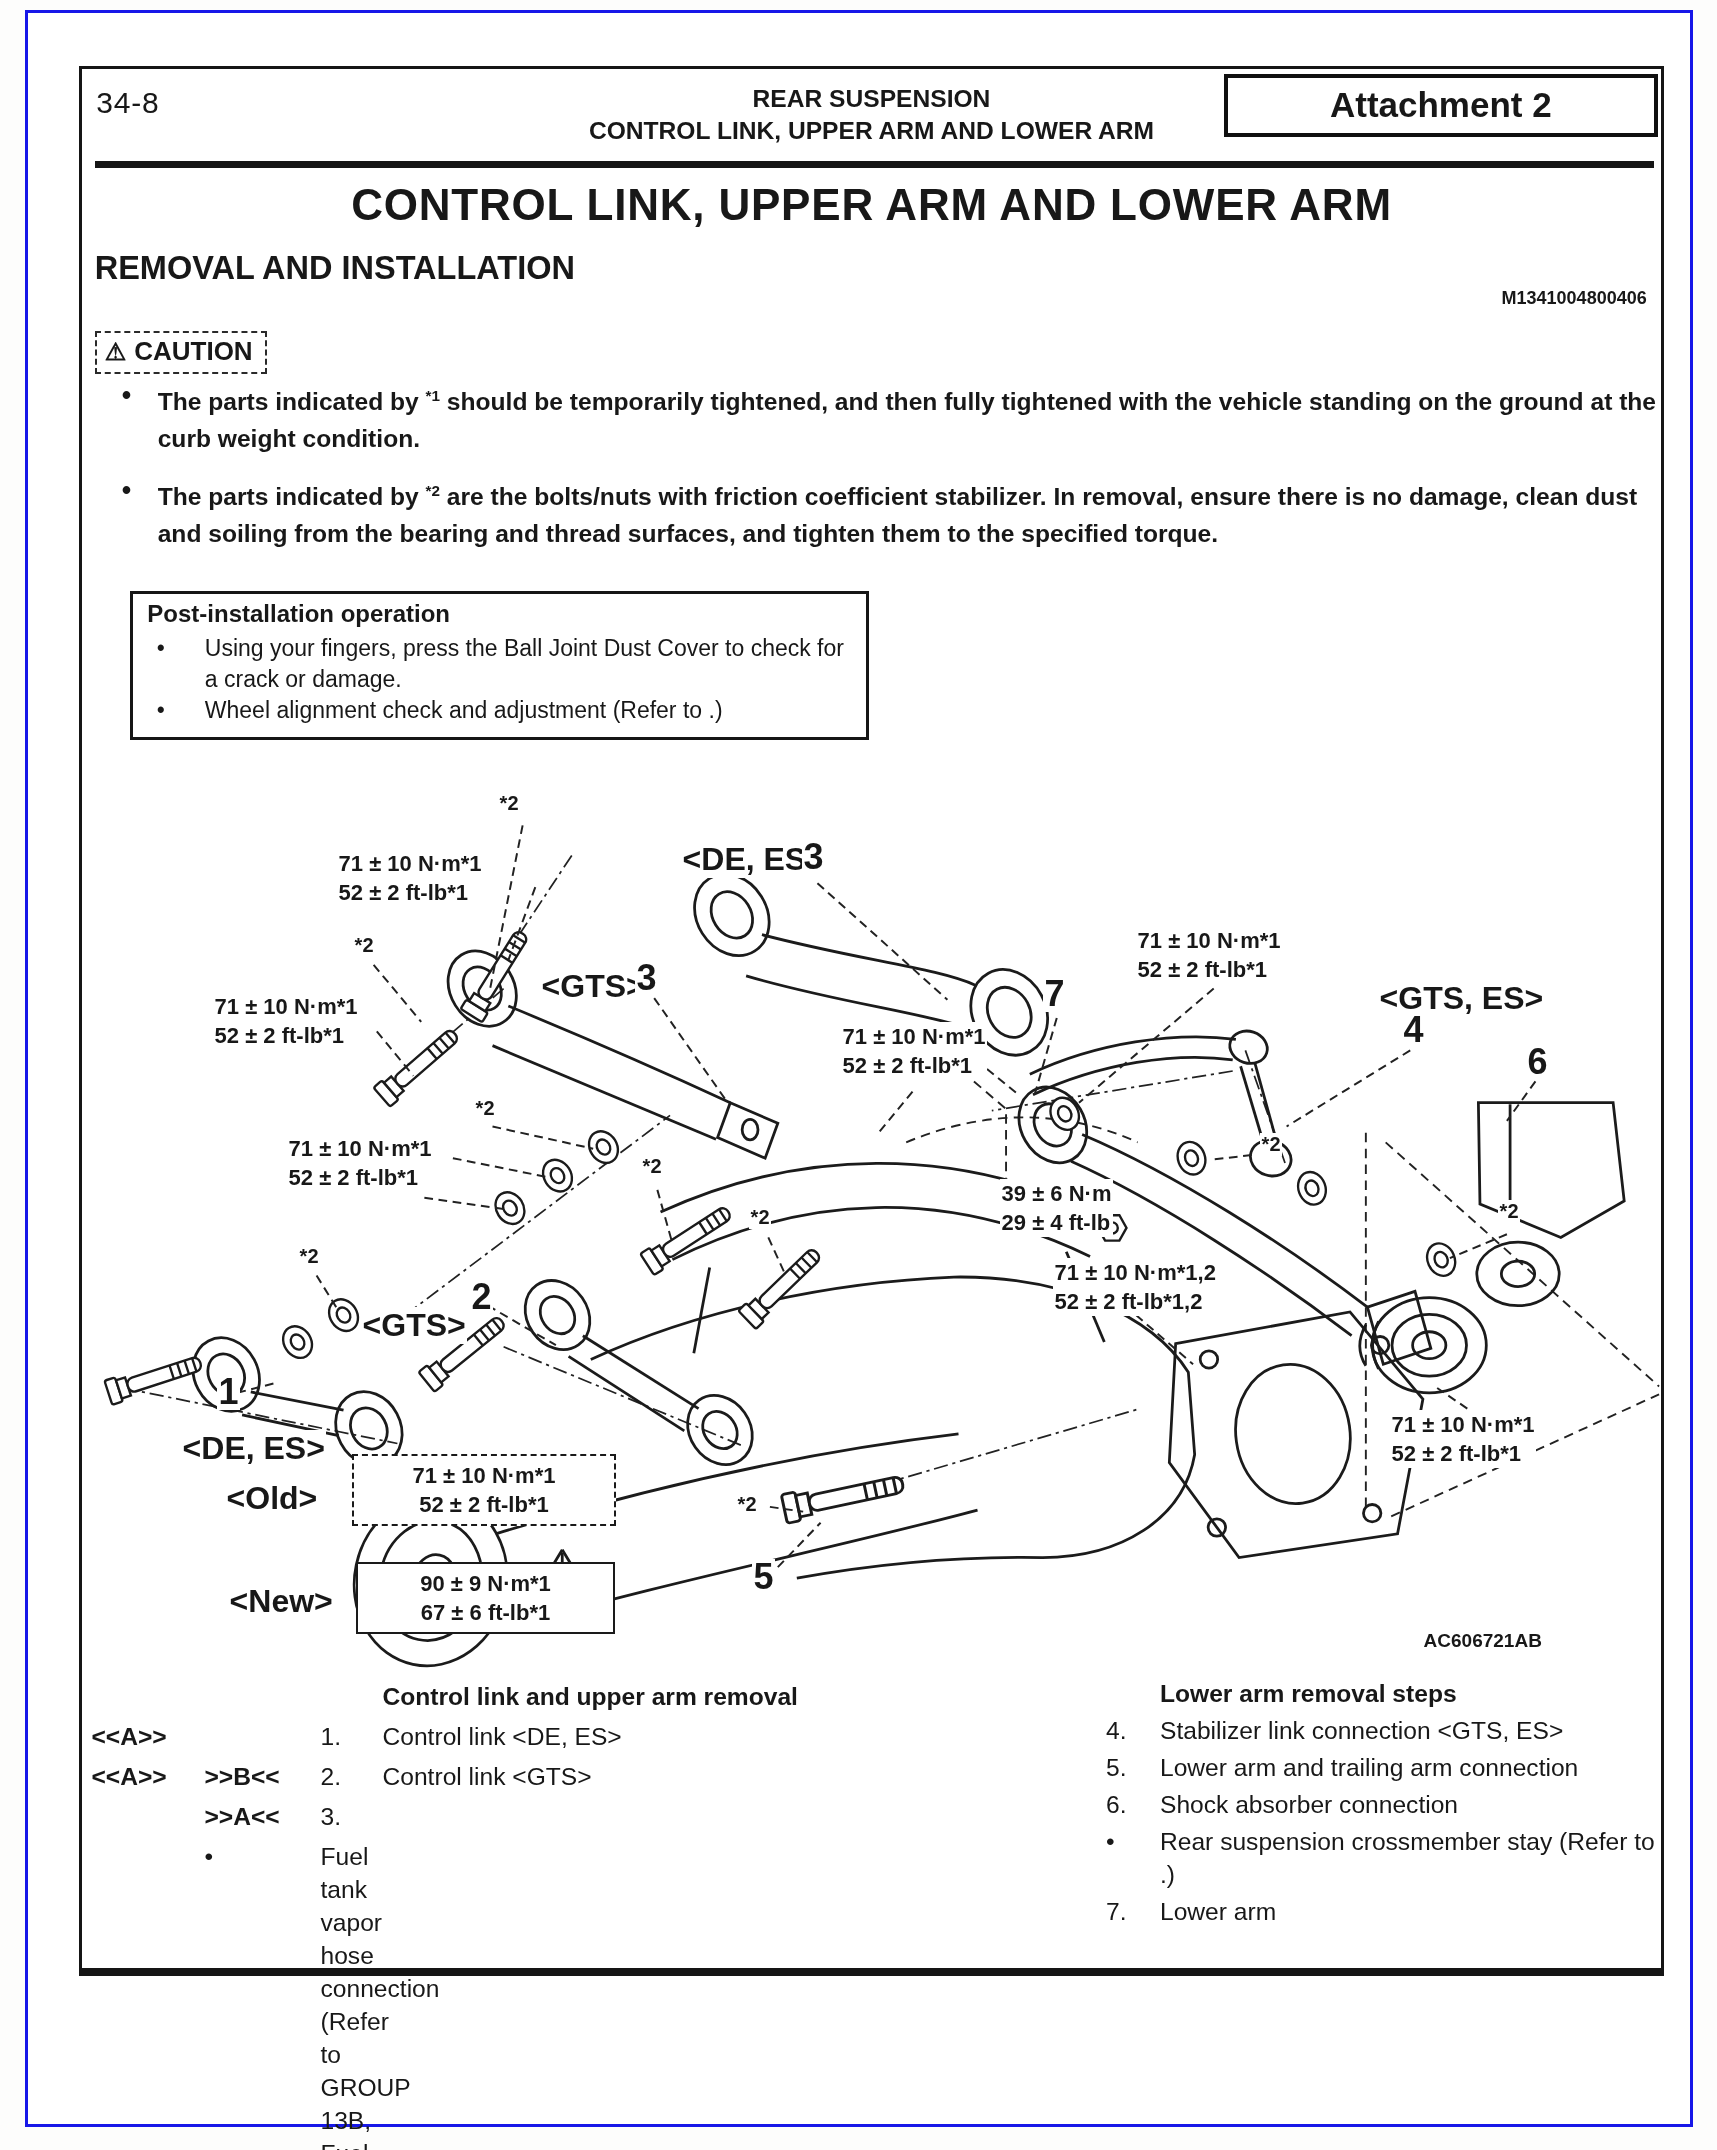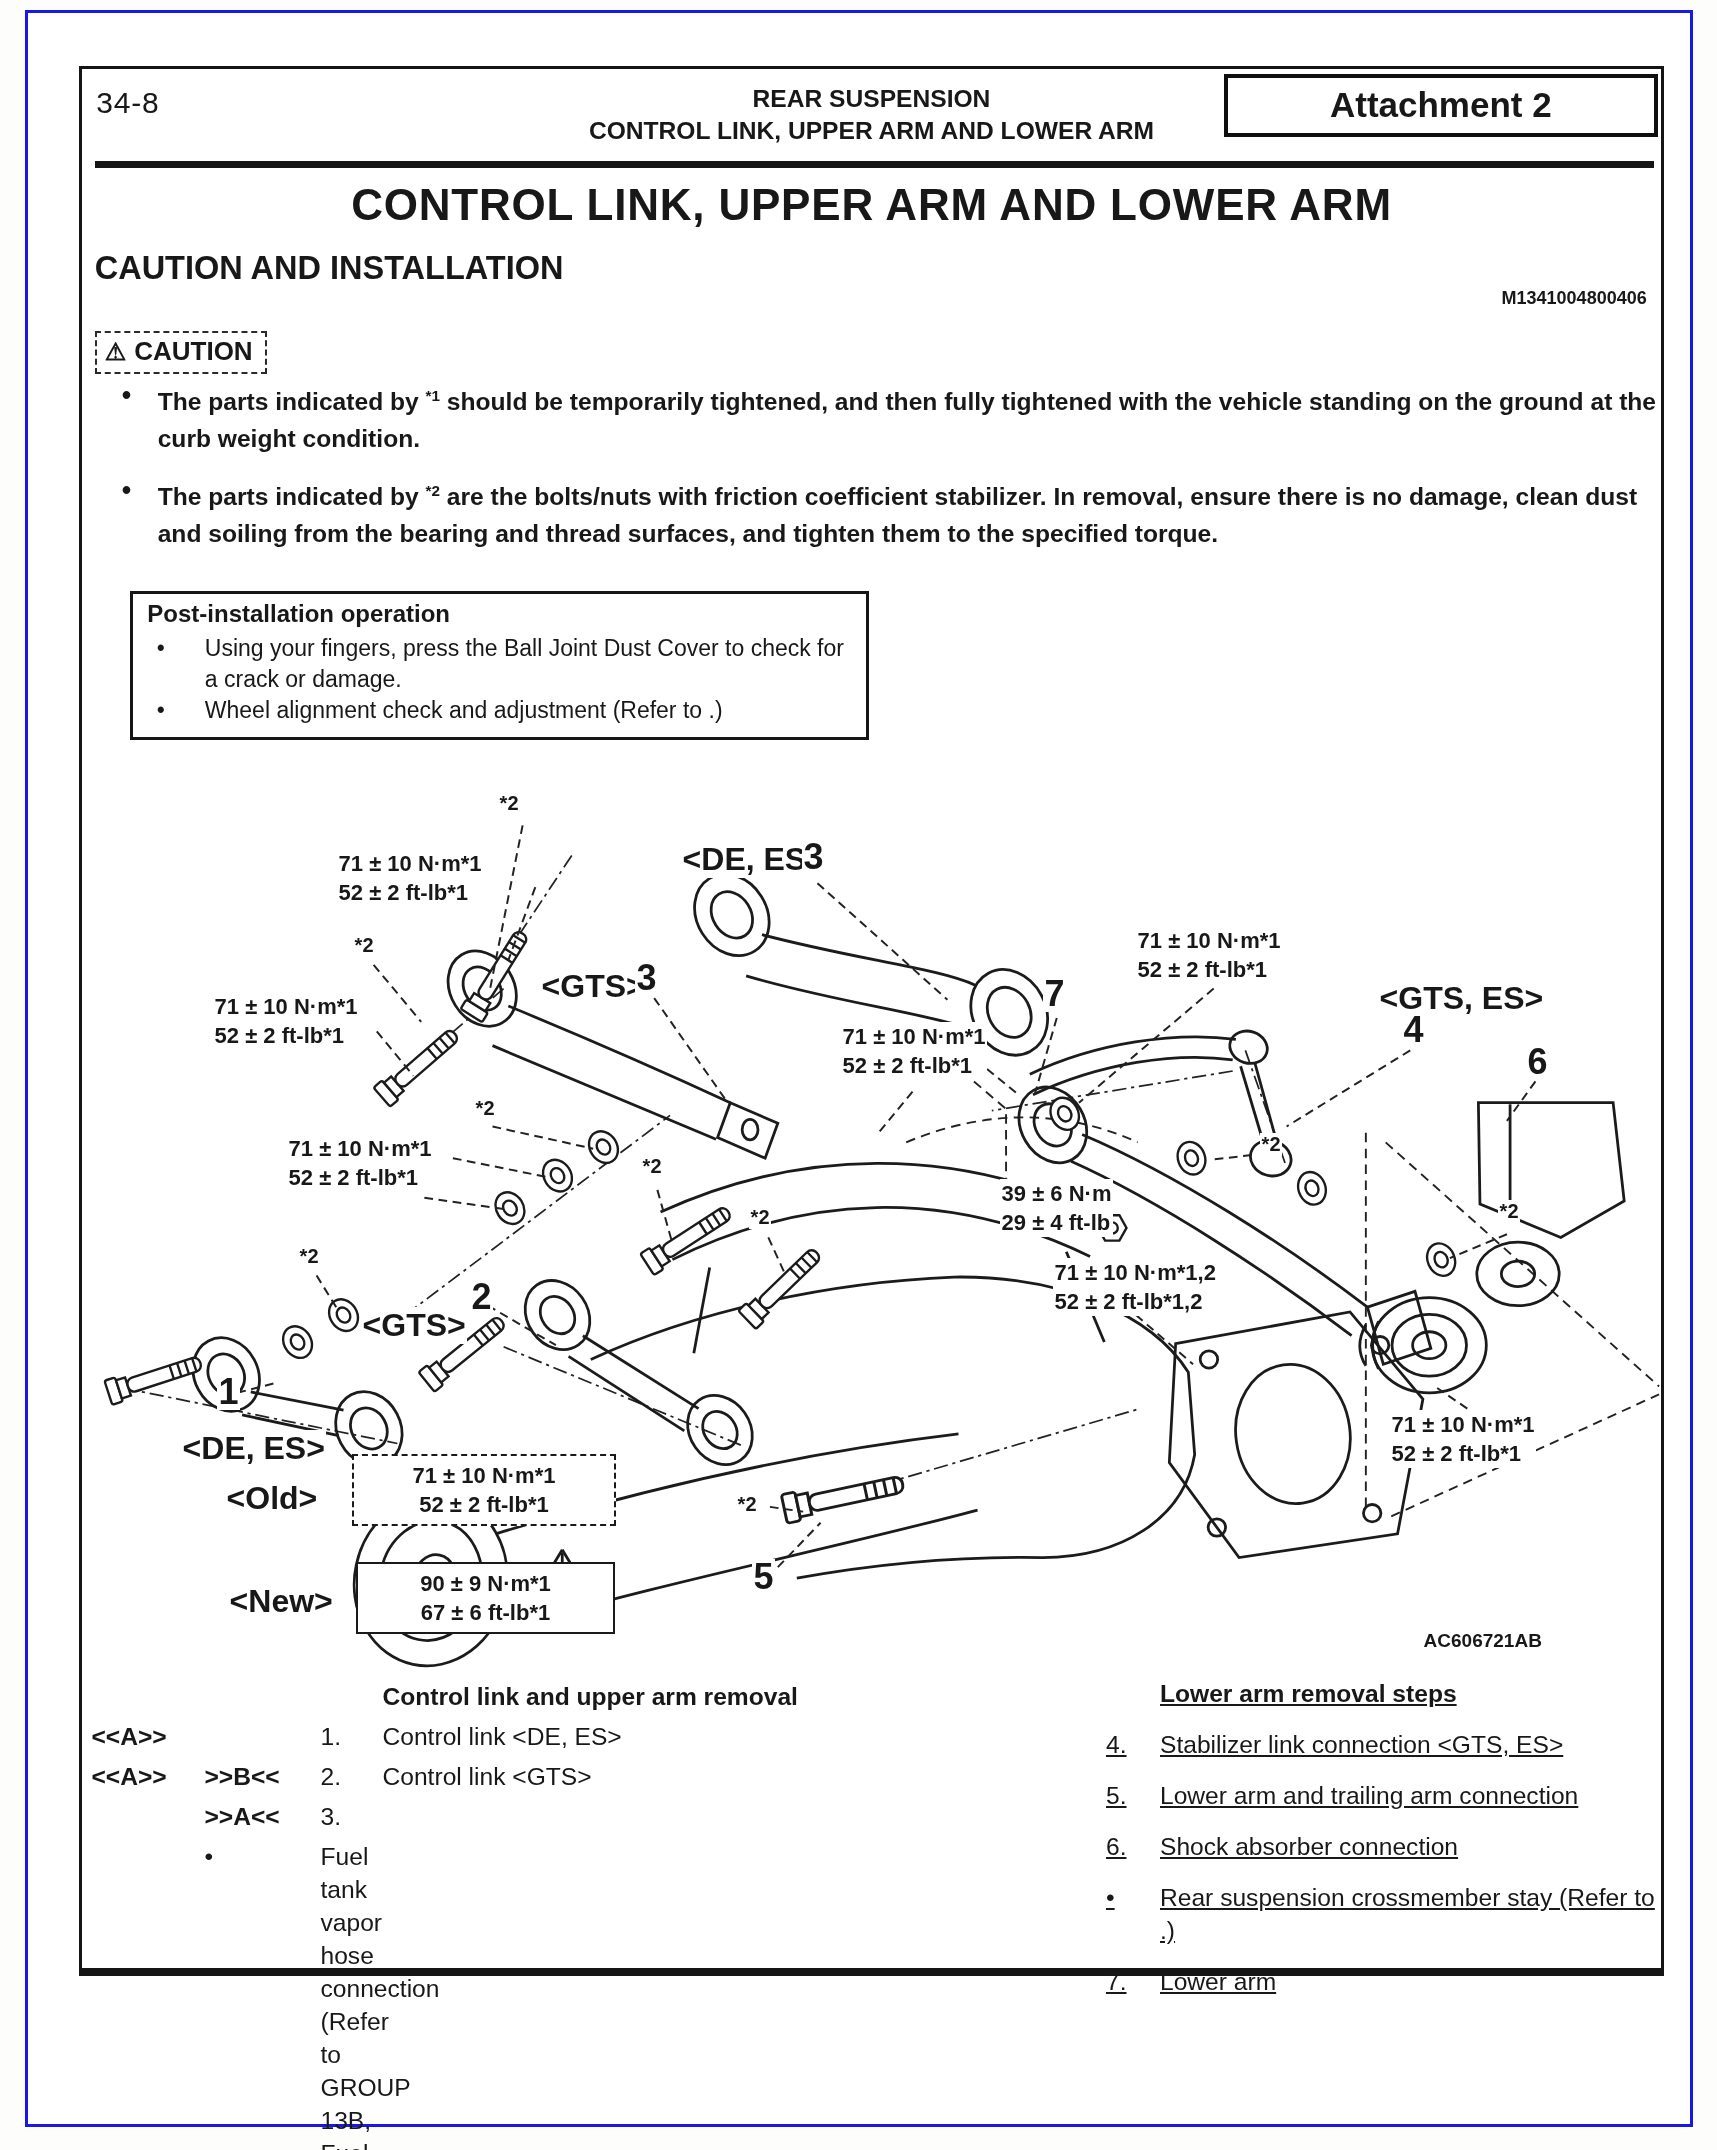--- a/index.html
+++ b/index.html
@@ -48,21 +48,21 @@
   .star{font-size:20px;}
   .callout{font-size:36px;line-height:36px;}
   .tag{font-size:32px;}
   .tbox{border:2.4px solid #1a1a1a;padding:4.8px 11px;text-align:center;background:#fff;}
   .tbox.old{border-style:dashed;}
   .figcode{font-size:19px;}
   
   .legend-left{position:absolute;left:9.5px;top:1611px;width:809px;display:grid;
        grid-template-columns:113px 116px 62px 1fr;row-gap:7.1px;font-size:24.6px;line-height:33px;}
   .legend-right{position:absolute;left:1024px;top:1608px;width:555px;display:grid;
-       grid-template-columns:54px 1fr;row-gap:18px;font-size:24.6px;line-height:33px;text-decoration:underline;}
+       grid-template-columns:54px 1fr;row-gap:4px;font-size:24.6px;line-height:33px;}
   .lg-head{font-weight:700;}
   .marker{font-weight:800;}
   .num{}
   .ltext{}
 </style>
 </head>
 <body>
 
 <div class="blue-frame"></div>
 
@@ -70,21 +70,21 @@
 
   <div class="page-number">34-8</div>
   <div class="header-center">
     <div class="h1">REAR SUSPENSION</div>
     <div class="h2">CONTROL LINK, UPPER ARM AND LOWER ARM</div>
   </div>
   <div class="attachment-badge">Attachment 2</div>
   <div class="header-rule"></div>
 
   <div class="doc-title">CONTROL LINK, UPPER ARM AND LOWER ARM</div>
-  <div class="doc-subtitle">CAUTION AND INSTALLATION</div>
+  <div class="doc-subtitle">REMOVAL AND INSTALLATION</div>
   <div class="doc-code">M1341004800406</div>
 
   <div class="caution-box">
     <span class="caution-icon">⚠</span>
     <span>CAUTION</span>
   </div>
   <div class="bullet-row b1">
     <span class="dot">•</span>
     <span class="btext"><span>The parts indicated by </span><span class="sup">*1</span><span> should be temporarily tightened, and then fully tightened with the vehicle standing on the ground at the curb weight condition.</span></span>
   </div>

